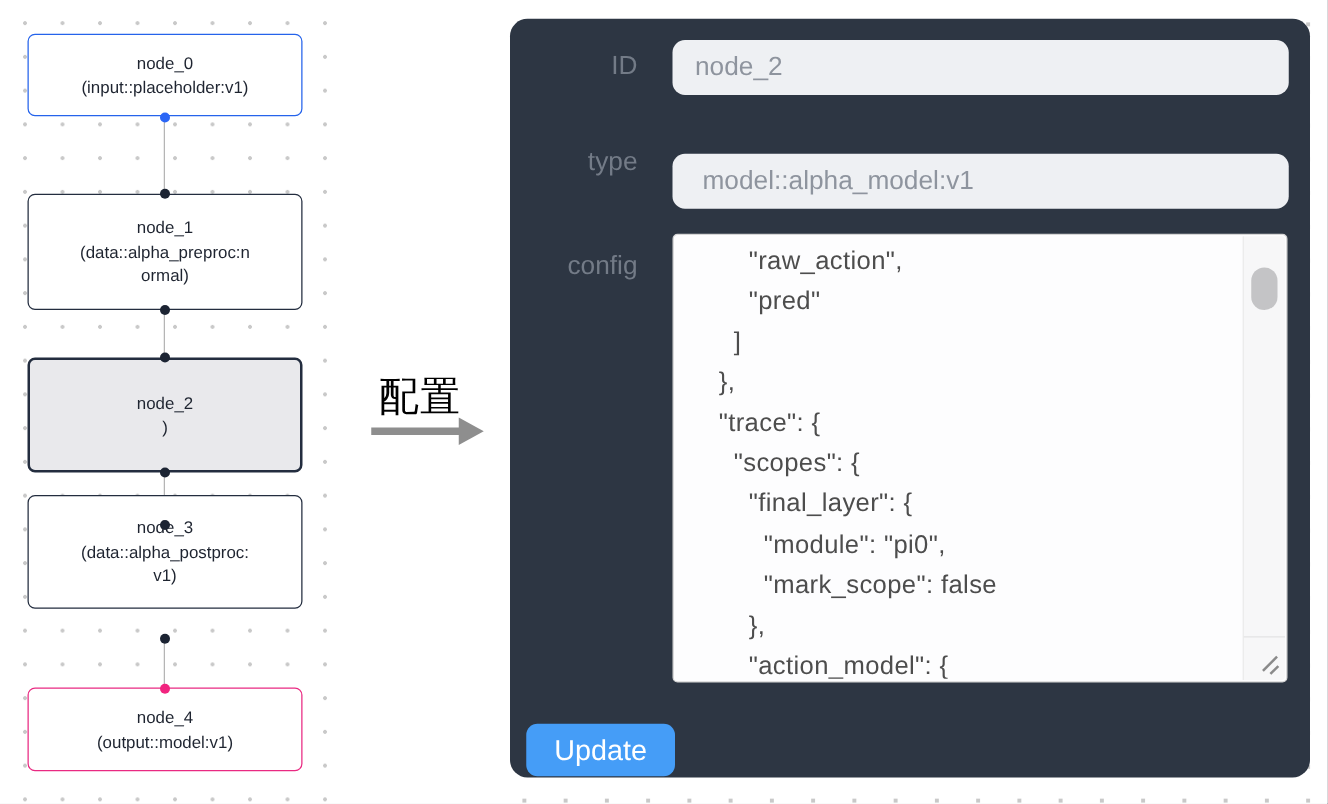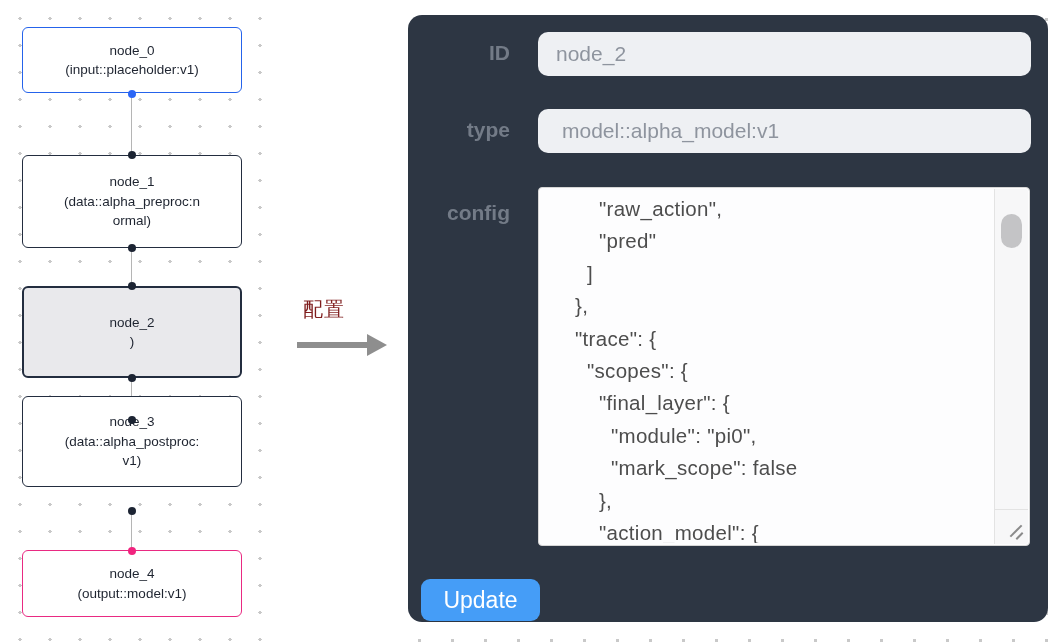--- a/index.html
+++ b/index.html
@@ -31,38 +31,38 @@
   }
   .handle {
     position:absolute; left:127.5px; width:8px; height:8px; border-radius:50%;
     background:#1c2433; z-index:3;
   }
   .handle.h-blue { background:#2b66f6; }
   .handle.h-pink { background:#f1247f; }
 
   
   .annot-label {
-    position:absolute; left:303px; top:296px; font-size:20px; color:#7f1d1d;
+    position:absolute; left:303px; top:296px; font-size:32px; color:#000000;
     font-weight:500; letter-spacing:1px;
   }
   .annot-arrow { position:absolute; left:295px; top:330px; }
 
   
   .right-region {
     position:absolute; left:395px; top:0; width:667px; height:643px;
     background-image:radial-gradient(circle, #c9c9c9 1.8px, transparent 1.9px);
     background-size:33px 27px; background-position:8px 6px;
   }
   .panel {
     position:absolute; left:13px; top:15px; width:640px; height:607px;
     background:#2d3643; border-radius:14px;
   }
   .f-label {
     position:absolute; left:0; width:102px; text-align:right;
-    color:#737b87; font-size:21px;font-weight:bold;
+    color:#737b87; font-size:21px;
   }
   .f-input {
     position:absolute; left:130px; width:493px; height:44px;
     background:#eef0f3; border:none; outline:none; border-radius:10px;
     padding:0 18px; font-size:21px; color:#8e949e;
     font-family:"Liberation Sans", sans-serif;
   }
   .config-box {
     position:absolute; left:130px; top:172px; width:492px; height:359px;
     background:#fdfdfe; border:1px solid #d6d6d6; border-radius:4px;
@@ -154,21 +154,21 @@
     </svg>
   </div>
 
   <div class="right-region">
     <div class="panel">
 
       <div class="f-label" style="top:26px;">ID</div>
       <input class="f-input" style="top: 17px;" type="text" value="node_2">
 
       <div class="f-label" style="top:103px;">type</div>
-      <input class="f-input" style="top: 94px; padding-left: 24px;" type="text" value="model::alpha_model:v1">
+      <input class="f-input" style="top: 108px; padding-left: 24px;" type="text" value="model::alpha_model:v1">
 
       <div class="f-label" style="top:186px;">config</div>
       <div class="config-box">
         <div class="code-lines">
           <div>        "raw_action",</div>
           <div>        "pred"</div>
           <div>      ]</div>
           <div>    },</div>
           <div>    "trace": {</div>
           <div>      "scopes": {</div>

